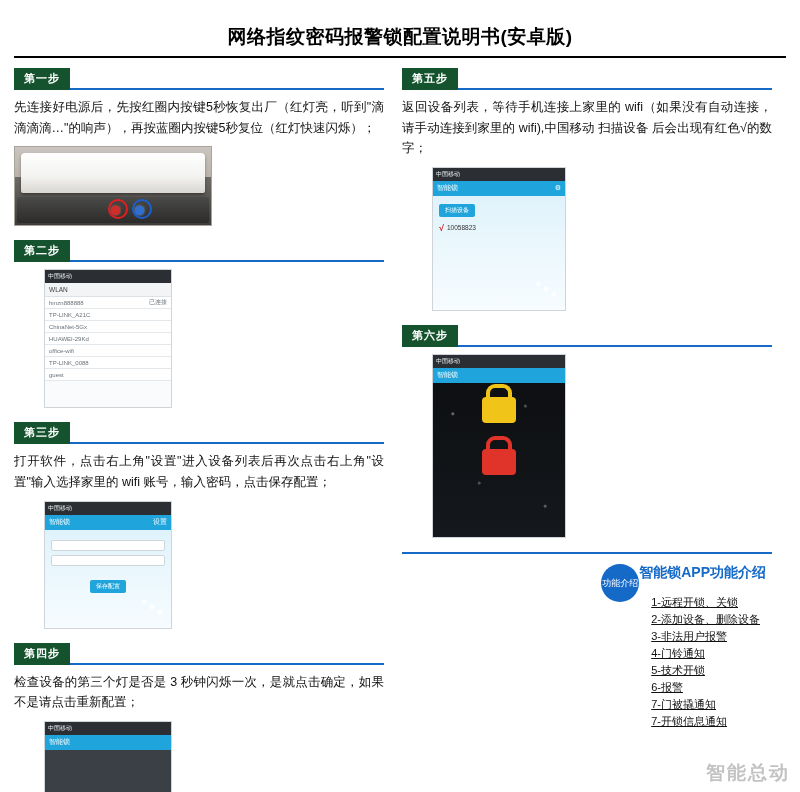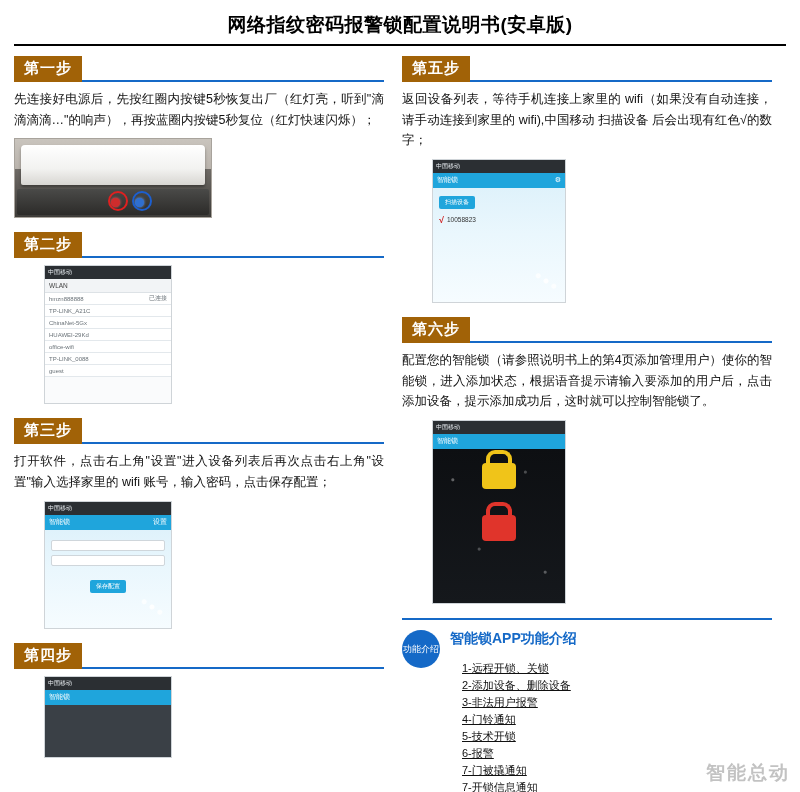--- a/index.html
+++ b/index.html
@@ -13,21 +13,21 @@
     font-family: "Liberation Sans", sans-serif;
     color: #111;
     position: relative;
     overflow: hidden;
   }
   .page {
     position: relative;
     width: 800px;
     height: 792px;
     box-sizing: border-box;
-    padding: 8px 14px;
+    padding: 20px 14px;
   }
   .title {
     text-align: center;
     font-size: 19px;
     font-weight: bold;
     letter-spacing: 0.5px;
     color: #000;
     margin: 4px 0 6px 0;
   }
   .title-rule {
@@ -39,23 +39,23 @@
   .cols {
     display: flex;
     gap: 18px;
   }
   .col {
     width: 370px;
     position: relative;
   }
   .step-head {
     display: inline-block;
-    background: #a16207;
+    background: #14532d;
     color: #fff;
-    font-size: 15px;
+    font-size: 11px;
     font-weight: bold;
     padding: 3px 10px 4px 10px;
     letter-spacing: 1px;
   }
   .step-rule {
     border-bottom: 2px solid #1569c7;
     margin-top: -2px;
     margin-bottom: 7px;
   }
   .step-text {
@@ -236,22 +236,22 @@
       radial-gradient(circle at 85% 80%, rgba(255,255,255,.3) 0 1px, transparent 2px);
   }
 
   
   .feature-rule {
     border-bottom: 2px solid #1569c7;
     margin: 6px 0 10px 0;
   }
   .feature-wrap {
     display: flex;
-    gap: 10px;
     align-items: flex-start;
+    justify-content: flex-end;
   }
   .badge {
     width: 38px; height: 38px;
     border-radius: 50%;
     background: #1569c7;
     color: #fff;
     font-size: 9px;
     line-height: 1.15;
     display: flex;
     align-items: center;
@@ -365,20 +365,21 @@
             <div style="text-align:center;margin-top:8px">
               <span class="btnish">保存配置</span>
             </div>
           </div>
         </div>
       </div>
 
       <div class="blk">
         <span class="step-head">第四步</span>
         <div class="step-rule"></div>
+        <p class="step-text">检查设备的第三个灯是否是 3 秒钟闪烁一次，是就点击确定，如果不是请点击重新配置；</p>
         <div class="phone">
           <div class="phone-bar">
             <span class="tiny">中国移动</span>
           </div>
           <div class="app-bar">
             <span>智能锁</span>
           </div>
           <div style="height:52px;background:#3a4046"></div>
 
         </div>
@@ -408,21 +409,20 @@
               <span class="check">√</span>
               <span>10058823</span>
             </div>
           </div>
         </div>
       </div>
 
       <div class="blk">
         <span class="step-head">第六步</span>
         <div class="step-rule"></div>
-        <p class="step-text">配置您的智能锁（请参照说明书上的第4页添加管理用户）使你的智能锁，进入添加状态，根据语音提示请输入要添加的用户后，点击添加设备，提示添加成功后，这时就可以控制智能锁了。</p>
         <div class="phone wide">
           <div class="phone-bar">
             <span class="tiny">中国移动</span>
           </div>
           <div class="app-bar">
             <span>智能锁</span>
           </div>
           <div class="lock-screen">
             <div class="snow"></div>
             <div class="lock-icon"></div>

